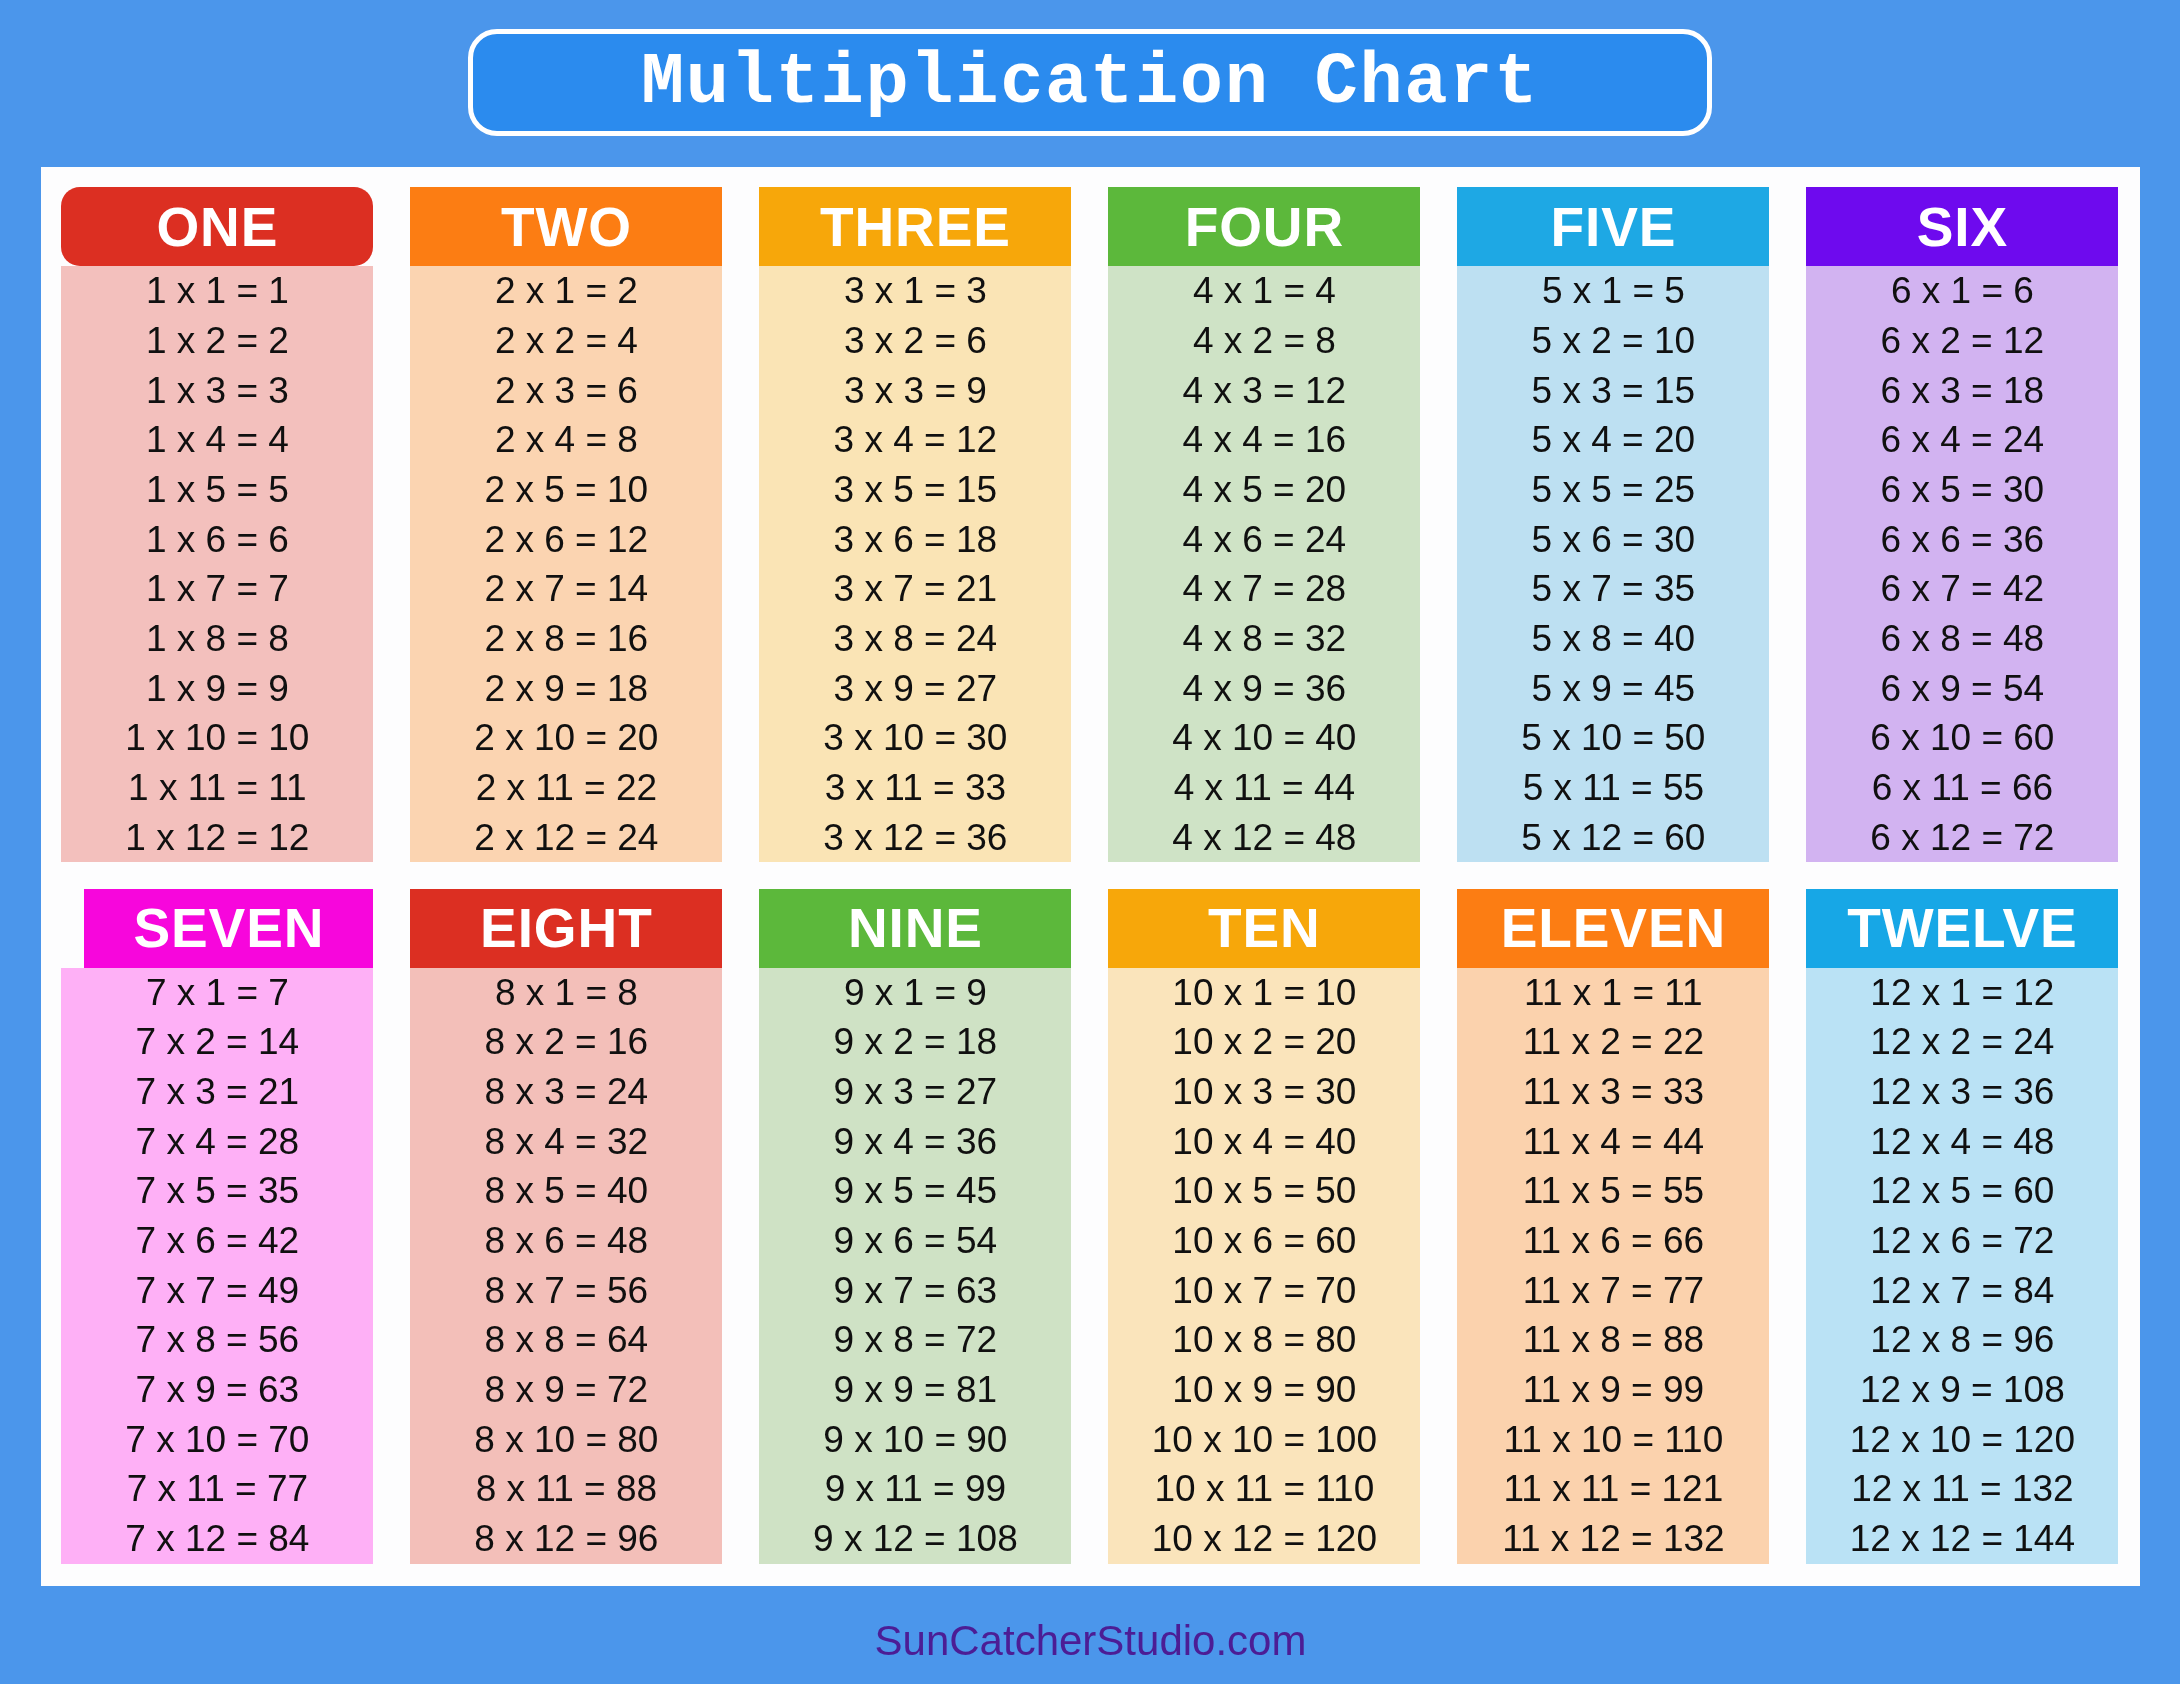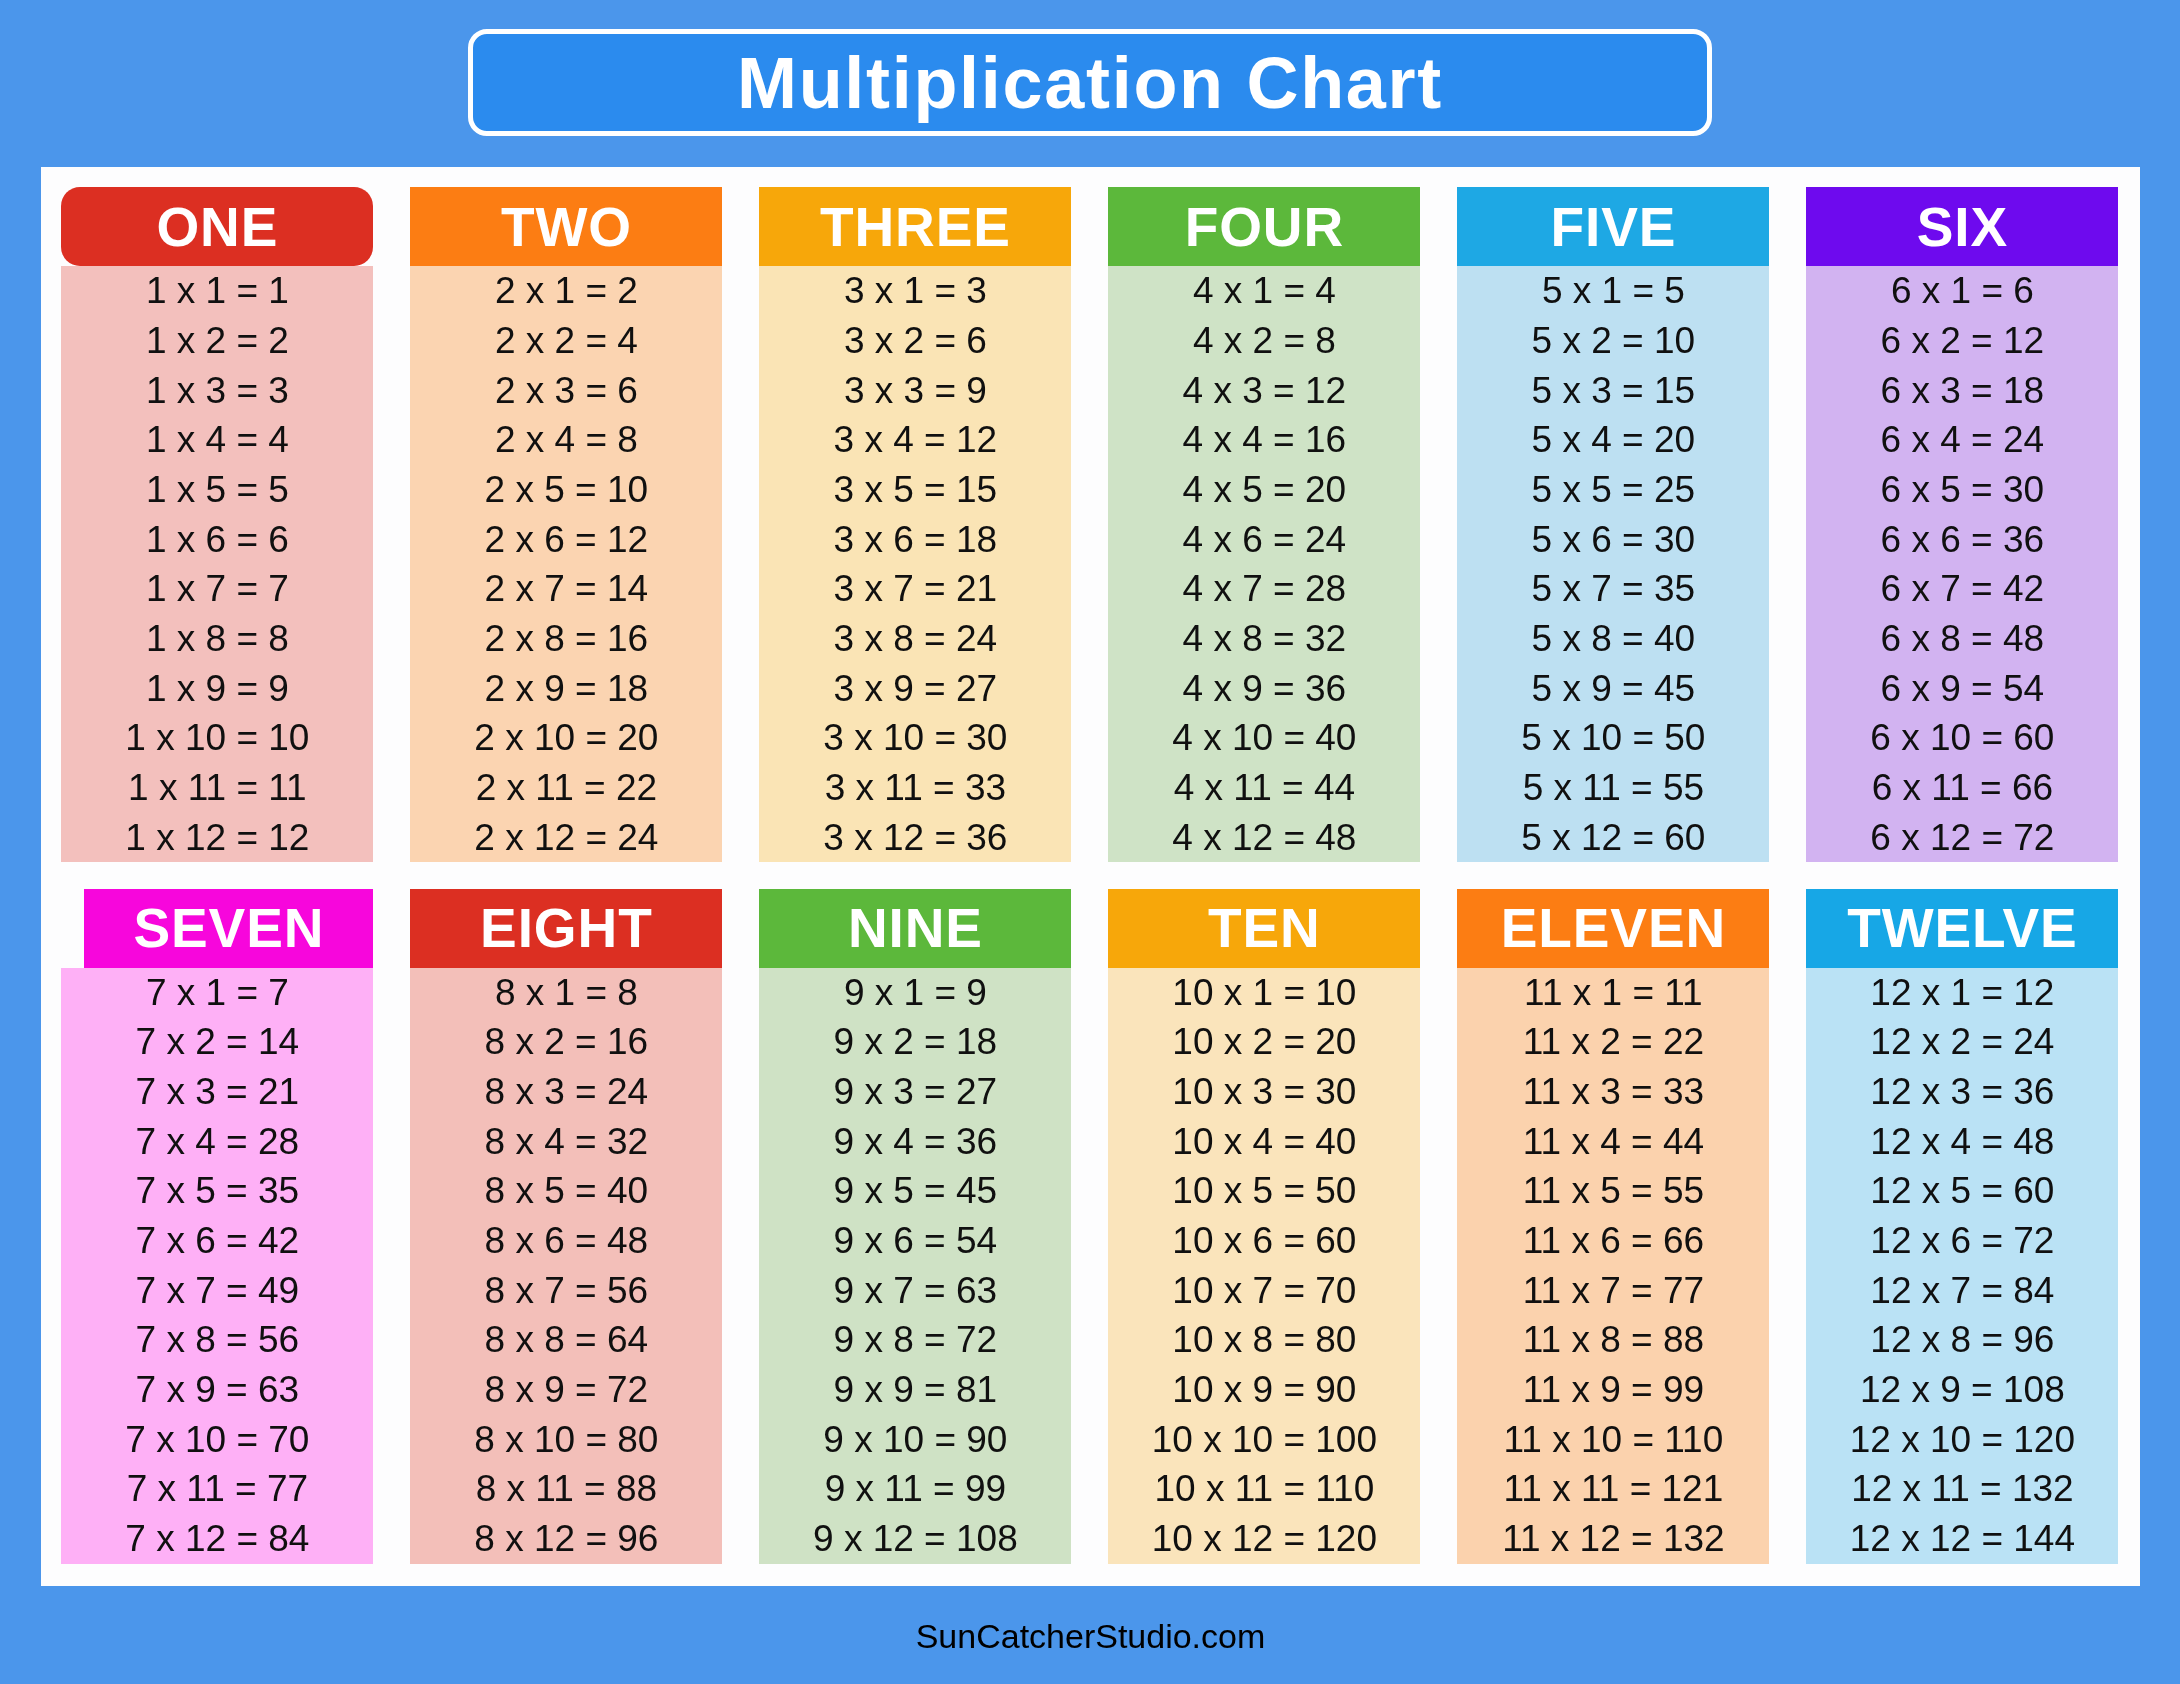--- a/index.html
+++ b/index.html
@@ -13,25 +13,26 @@
   body { background: #4B96EB; position: relative; }
 
   .title-box {
     position: absolute;
     left: 468px;
     top: 29px;
     width: 1244px;
     height: 107px;
     background: #2B8BEE;
     border: 5.1px solid #ffffff;
-    border-radius: 19px;
+    border-radius: 29px;
     box-sizing: border-box;
     display: flex;
     align-items: center;
     justify-content: center;
+    font-family: Liberation Mono, monospace;
   }
   .title-box .title-text {
     color: #ffffff;
     font-size: 72px;
     font-weight: bold;
     letter-spacing: 1.7px;
     white-space: nowrap;
   }
 
   .panel {
@@ -75,22 +76,22 @@
     color: #101010;
     white-space: nowrap;
   }
 
   .footer {
     position: absolute;
     left: 0;
     right: 0;
     top: 1617px;
     text-align: center;
-    font-size: 34px;
-    color: #000000;
+    font-size: 42px;
+    color: #4c1d95;
   }
 </style>
 </head>
 <body>
 
 <div class="title-box">
   <span class="title-text">Multiplication Chart</span>
 </div>
 
 <div class="panel" id="panel">

